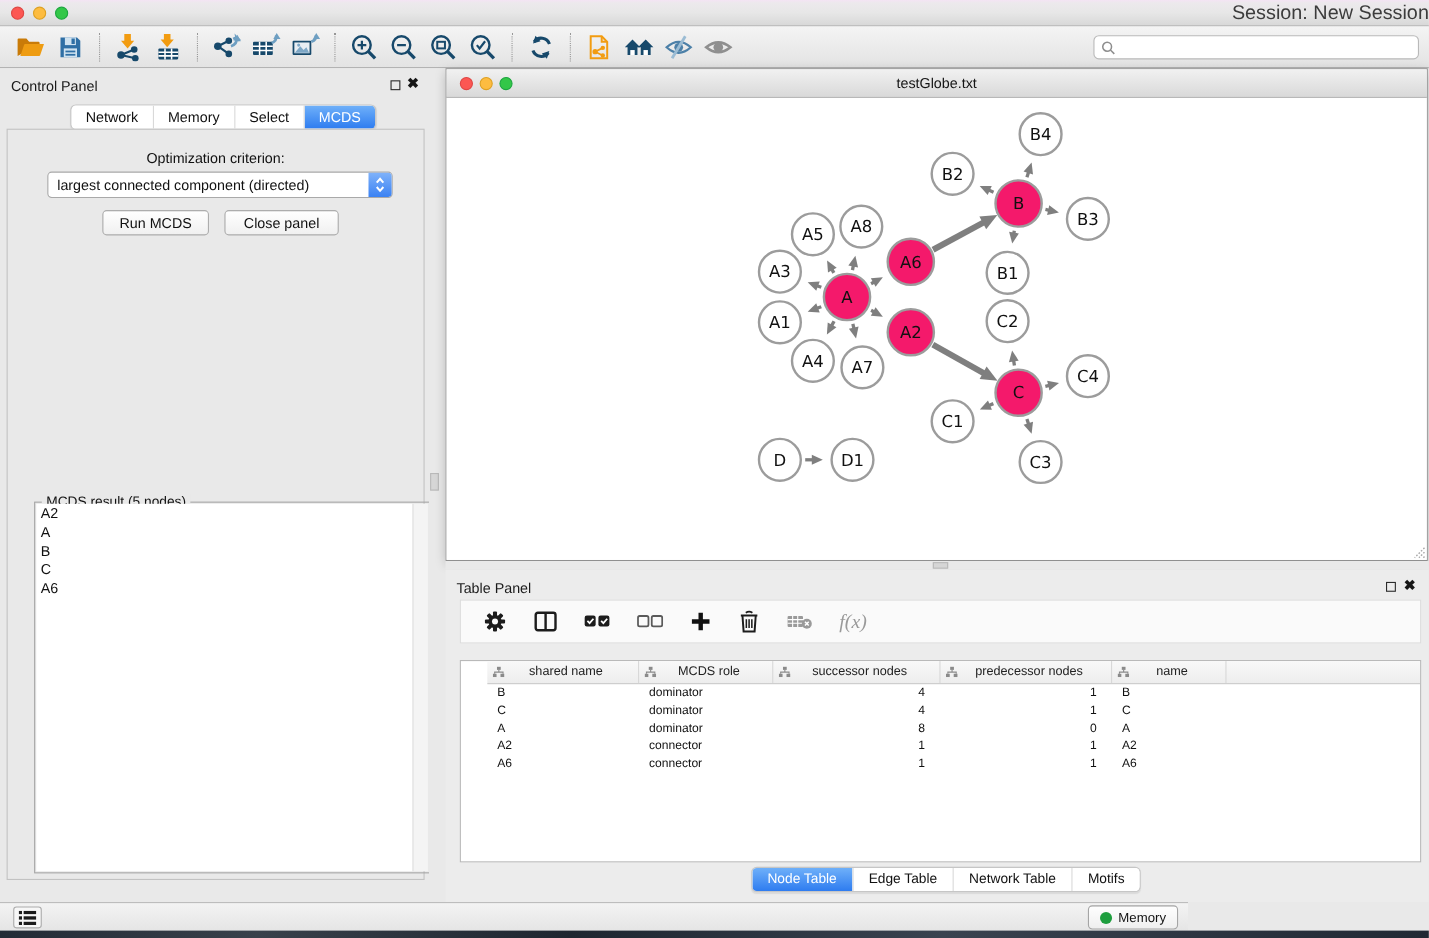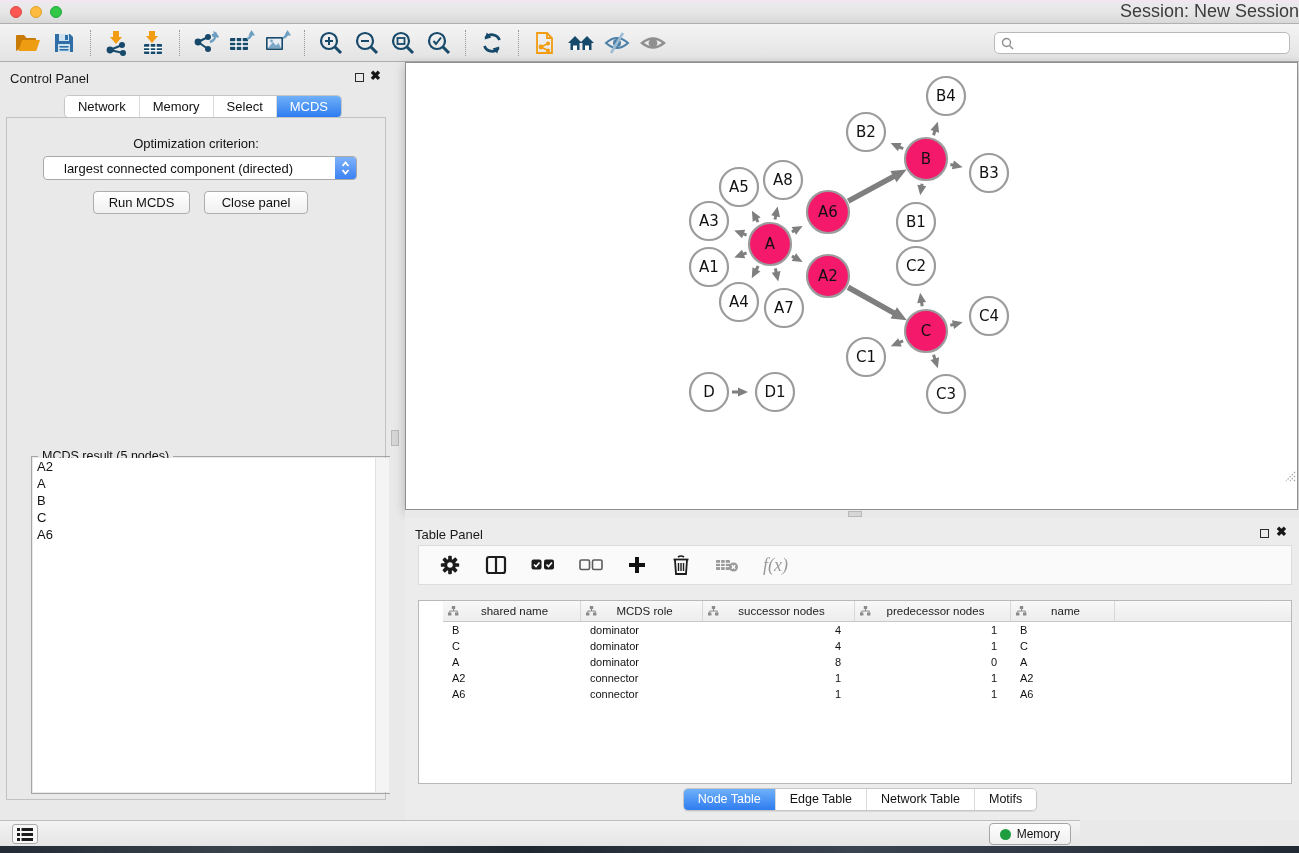--- a/index.html
+++ b/index.html
@@ -40,21 +40,21 @@
   .segment { padding:2px 13px; font-size:13px; line-height:17px; color:#111; border-left:1px solid #D9D9D9;
     background:#fff; cursor:default; }
   .segment:first-child { border-left:none; }
   .segment.selected { background:linear-gradient(#6FB0F9,#2E7CF0); color:#fff; }
   .cp-tabs { position:absolute; left:0; top:33px; width:100%; text-align:center; }
 
   .cp-box { position:absolute; left:6px; top:55px; width:380px; height:683px; border:1px solid #C2C2C2; background:#E9E9E9; }
   .opt-label { position:absolute; left:0; top:18px; width:100%; text-align:center; font-size:13px; }
   .opt-select { position:absolute; left:36px; top:38px; width:314px; height:24px; background:#fff;
     border:1px solid #A9A9A9; border-radius:4px; display:flex; align-items:center; }
-  .opt-select .sel-text { flex:1; font-size:13px; padding-left:20px; white-space:nowrap; overflow:hidden; }
+  .opt-select .sel-text { flex:1; font-size:13px; padding-left:8px; white-space:nowrap; overflow:hidden; }
   .opt-select .stepper { width:21px; height:22px; border-radius:0 3px 3px 0;
     background:linear-gradient(#7FB2FA,#3B82F3); display:flex; align-items:center; justify-content:center; }
   .cp-btn { position:absolute; top:73px; height:23px; background:linear-gradient(#FFFFFF,#F0F0F0);
     border:1px solid #ADADAD; border-radius:4px; font-size:13px; font-family:"Liberation Sans",sans-serif;
     color:#111; padding:0 12px; }
   .btn-run { left:86px; width:97px; } .btn-close { left:197px; width:104px; }
 
   .result-fieldset { position:absolute; left:24px; top:338px; width:360px; height:338px; border:1px solid #A6A6A6; }
   .result-legend { position:absolute; left:6px; top:-8px; background:#E9E9E9; padding:0 4px; font-size:12.5px; }
   .result-list { position:absolute; left:1px; top:1px; right:15px; bottom:1px; background:#fff; overflow:hidden; }
@@ -309,20 +309,28 @@
       <div class="result-scroll"></div>
     </div>
   </div>
 </div>
 
 <div class="v-divider">
     <div class="v-handle"></div>
   </div>
 
 <div class="net-window">
+  <div class="net-titlebar">
+    <div class="lights">
+      <div class="light red"></div>
+      <div class="light yellow"></div>
+      <div class="light green"></div>
+    </div>
+    <div class="title">testGlobe.txt</div>
+  </div>
   <div class="net-canvas">
     <svg id="graph-svg" width="891" height="420" viewBox="0 0 891 420">
         <line x1="352.0557013272504" y1="159.03790244042816" x2="350.19979008875947" y2="155.62542048578348" stroke="#7F7F7F" stroke-width="3"></line>
         <polygon points="345.8998425665696,147.7190653643376 354.63073959639235,154.3539306270714 346.72438447494653,158.6538781492613" fill="#7F7F7F"></polygon>
         <line x1="368.9764981072526" y1="156.50031701044867" x2="369.8338427255562" y2="152.27954350495392" stroke="#7F7F7F" stroke-width="3"></line>
         <polygon points="371.62538204416717,143.45965762871543 374.04472573938534,154.15530048384144 365.2248398631469,152.3637611652305" fill="#7F7F7F"></polygon>
         <line x1="340.6075678401552" y1="172.17990262825523" x2="336.6851023101765" y2="170.70094021531247" stroke="#7F7F7F" stroke-width="3"></line>
         <polygon points="328.26382673263237,167.52570516148435 339.20841712348437,166.8431063214102 336.0331820696562,175.26438189895433" fill="#7F7F7F"></polygon>
         <line x1="340.6075678401552" y1="189.82009737174477" x2="336.6851023101765" y2="191.29905978468753" stroke="#7F7F7F" stroke-width="3"></line>
         <polygon points="328.26382673263237,194.47429483851565 336.0331820696562,186.73561810104567 339.20841712348437,195.1568936785898" fill="#7F7F7F"></polygon>

